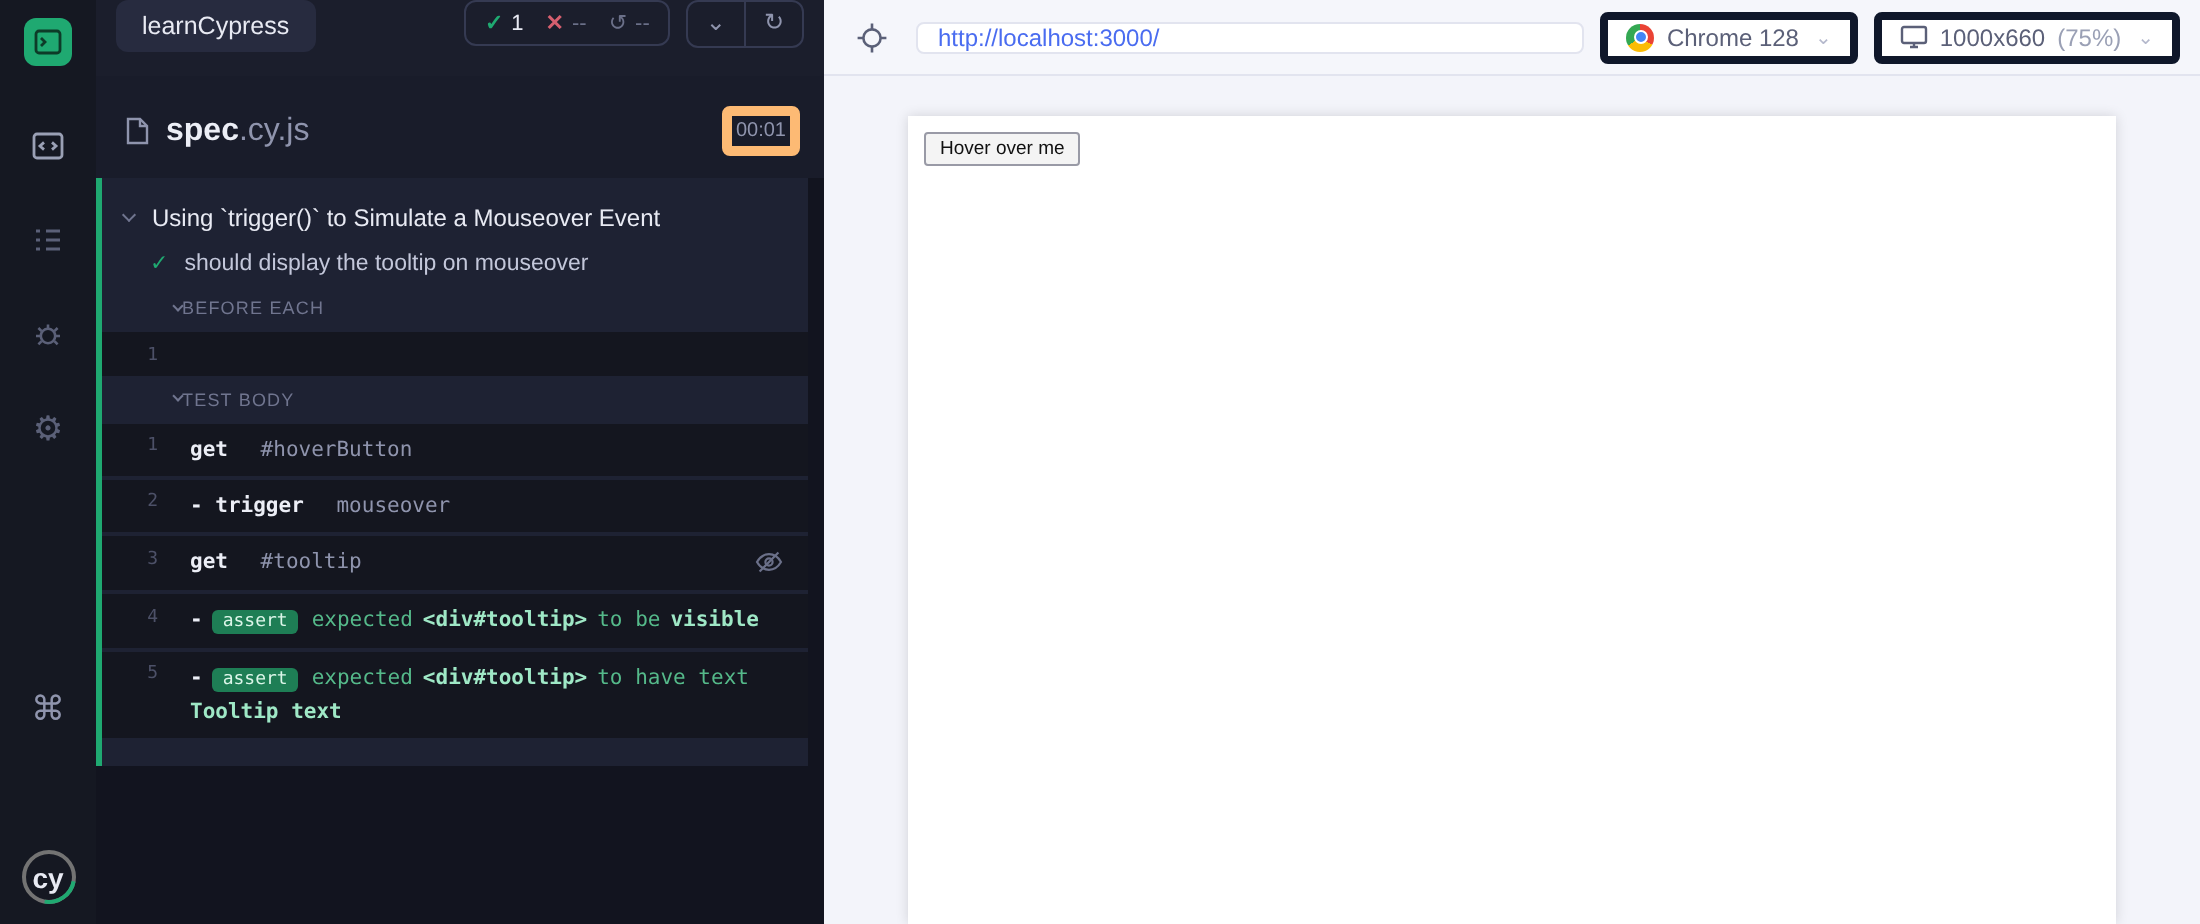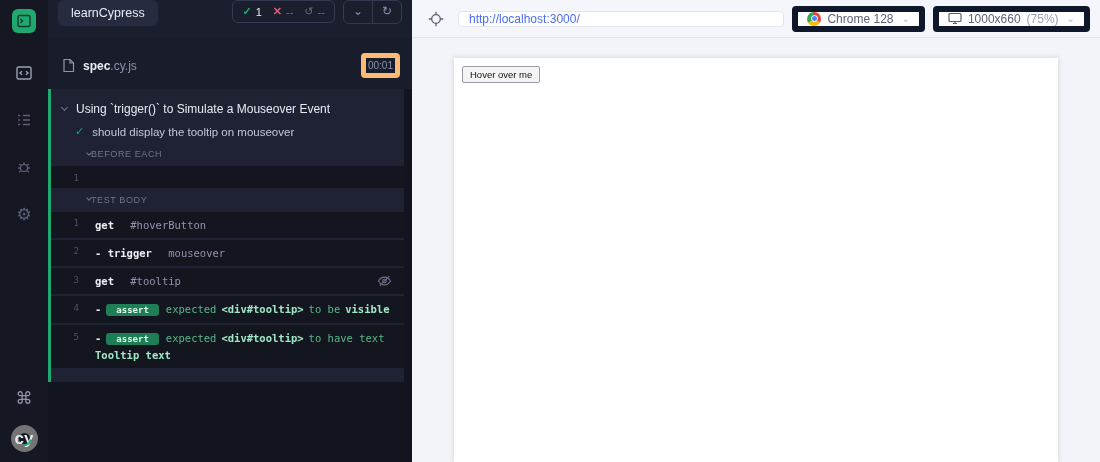--- a/index.html
+++ b/index.html
@@ -9,69 +9,69 @@
   
   .sidebar { width:48px; background:#151822; display:flex; flex-direction:column; align-items:center; padding:9px 0 10px; flex-shrink:0; }
   .app-icon { width:24px; height:24px; border-radius:6px; background:#1fa971; display:flex; align-items:center; justify-content:center; cursor:pointer; }
   .app-icon svg { display:block; }
   .nav-icons { margin-top:30px; display:flex; flex-direction:column; gap:27px; align-items:center; }
   .nav-icon { width:20px; height:20px; display:flex; align-items:center; justify-content:center; color:#5b6078; cursor:pointer; }
   .nav-icon.first { color:#9aa0b5; }
   .gear-glyph { font-size:17px; line-height:1; }
   .sidebar-spacer { flex:1; }
   .kbd-icon { color:#8f94ad; font-size:17px; cursor:pointer; margin-bottom:16px; }
-  .cy-logo { width:27px; height:27px; border-radius:50%; border:8px solid #737373; color:#e8eaf3; display:flex; align-items:center; justify-content:center; font-size:17px; font-weight:bold; position:relative; cursor:pointer; }
+  .cy-logo { width:27px; height:27px; border-radius:50%; border:2px solid #737373; color:#e8eaf3; display:flex; align-items:center; justify-content:center; font-size:14px; font-weight:bold; position:relative; cursor:pointer;margin-top:44px; }
   .cy-logo::after { content:""; position:absolute; inset:-2px; border-radius:50%; border:2px solid transparent; border-bottom-color:#1fa971; transform:rotate(-35deg); }
 
   
   .reporter { width:364px; background:#12141f; display:flex; flex-direction:column; flex-shrink:0; }
   .reporter-header { height:38px; background:#1b1e2c; display:flex; align-items:flex-start; padding:0 10px; gap:8px; flex-shrink:0; }
   .title-chip { background:#272b3f; border-radius:6px; padding:6px 13px; color:#e8eaf3; font-size:12.5px; }
   .stats-group { margin-left:auto; border:1px solid #353a52; border-radius:6px; padding:4px 9px; display:flex; gap:11px; align-items:center; font-size:11px; }
   .stat { display:flex; gap:4px; align-items:center; color:#6b7089; }
   .stat .glyph-pass { color:#1fa971; font-weight:bold; }
   .stat .glyph-fail { color:#d65f6f; font-weight:bold; }
   .stat .glyph-pend { color:#6b7089; }
   .stat .count-pass { color:#e8eaf3; }
   .controls-group { border:1px solid #353a52; border-radius:6px; display:flex; align-items:center; }
   .ctrl-btn { padding:3px 9px; color:#8f94ad; font-size:12px; cursor:pointer; line-height:1.3; }
   .ctrl-btn + .ctrl-btn { border-left:1px solid #353a52; }
 
   .spec-row { display:flex; align-items:center; gap:8px; padding:15px 12px 11px 14px; background:#191c2a; }
-  .spec-name { font-size:12px; color:#8f94ad; }
+  .spec-name { font-size:16px; color:#8f94ad; }
   .spec-name b { color:#eceef6; }
   .duration-chip { margin-left:auto; border:5px solid #fdba74; border-radius:4px; padding:2px 2px; color:#8f94ad; font-size:10px; }
 
   .test-block { background:#1e2233; border-left:3px solid #1fa971; margin-right:8px; padding:8px 0 14px; }
   .suite-row { display:flex; align-items:center; gap:9px; padding:5px 8px 5px 11px; color:#e8eaf3; font-size:12px; cursor:pointer; }
   .test-row { display:flex; align-items:center; gap:8px; padding:4px 8px 4px 24px; color:#c3c7da; font-size:11.5px; cursor:pointer; }
   .check { color:#1fa971; font-size:11px; }
   .chev { width:5px; height:5px; border-right:1.5px solid #70758f; border-bottom:1.5px solid #70758f; transform:rotate(45deg); margin-top:-3px; flex-shrink:0; }
   .section-hdr { display:flex; align-items:center; padding:7px 8px 5px 36px; color:#70758f; font-size:9px; letter-spacing:.6px; cursor:pointer; }
   .section-hdr .chev { width:4px; height:4px; }
 
   .cmd-row { display:flex; background:#14161f; margin-top:2px; padding:5px 8px 5px 0; font-family:"DejaVu Sans Mono", monospace; font-size:10.5px; cursor:pointer; align-items:flex-start; }
   .cmd-num { width:28px; text-align:right; color:#4d5168; font-size:9px; padding-top:1.5px; flex-shrink:0; }
   .cmd-body { margin-left:16px; flex:1; line-height:1.55; }
   .cmd-method { font-weight:bold; color:#eceef6; }
   .cmd-msg { color:#8f94ad; margin-left:10px; }
   .assert-dash { font-weight:bold; color:#eceef6; margin-right:5px; }
-  .assert-badge { background:#1e7e55; color:#dcf6e9; padding:1px 10px; border-radius:3px; font-size:9px; font-weight:bold; margin-right:7px; }
+  .assert-badge { background:#1e7e55; color:#dcf6e9; padding:1px 5px; border-radius:3px; font-size:9px; font-weight:normal; margin-right:7px; }
   .assert-part { color:#55b98a; margin-right:5px; }
   .assert-strong { color:#9fe8c6; font-weight:bold; margin-right:5px; }
   .assert-strong.block { display:block; }
   .eye-wrap { margin-left:auto; padding:2px 4px 0 6px; }
   .reporter-fill { flex:1; background:#12141f; }
 
   
   .stage { flex:1; position:relative; background:#f3f4fa; display:flex; flex-direction:column; }
   .stage-toolbar { height:38px; display:flex; align-items:center; gap:8px; padding:0 10px; background:#f5f6fb; border-bottom:1px solid #e2e4ef; flex-shrink:0; }
   .selector-btn { width:28px; height:26px; display:flex; align-items:center; justify-content:center; border-radius:4px; cursor:pointer; }
   .url-bar { flex:1; height:16px; background:#fff; border:1px solid #e2e4ef; border-radius:4px; display:flex; align-items:center; padding:4px 10px; font-size:12px; color:#4a6cf0; cursor:text; }
-  .select-btn { height:26px; background:#fff; border:6px solid #0f172a; border-radius:4px; display:flex; align-items:center; gap:6px; padding:0 9px; font-size:12px; color:#5b6078; cursor:pointer; white-space:nowrap; }
+  .select-btn { height:26px; background:#fff; border:4px solid #0f172a; border-radius:4px; display:flex; align-items:center; gap:6px; padding:0 9px; font-size:12px; color:#5b6078; cursor:pointer; white-space:nowrap; }
   .select-chev { color:#b4b8cc; font-size:10px; margin-left:2px; }
   .chrome-icon { width:14px; height:14px; border-radius:50%; background:conic-gradient(#ea4335 0 33%, #fbbc05 33% 66%, #34a853 66% 100%); position:relative; flex-shrink:0; }
   .chrome-icon::after { content:""; position:absolute; inset:3.5px; background:#4285f4; border:1px solid #fff; border-radius:50%; }
   .scale-txt { color:#9aa0b5; }
 
   .aut-frame { position:absolute; top:58px; left:42px; width:604px; bottom:0; background:#ffffff; box-shadow:0 0 6px rgba(0,0,0,.14); }
   .hover-btn { margin:8px 0 0 8px; font-size:9.5px; font-family:"Liberation Sans", sans-serif; padding:2px 7px; border:1px solid #999aa6; background:#f4f4f4; border-radius:2px; color:#111; cursor:pointer; }
 </style>
 </head>
 <body>

